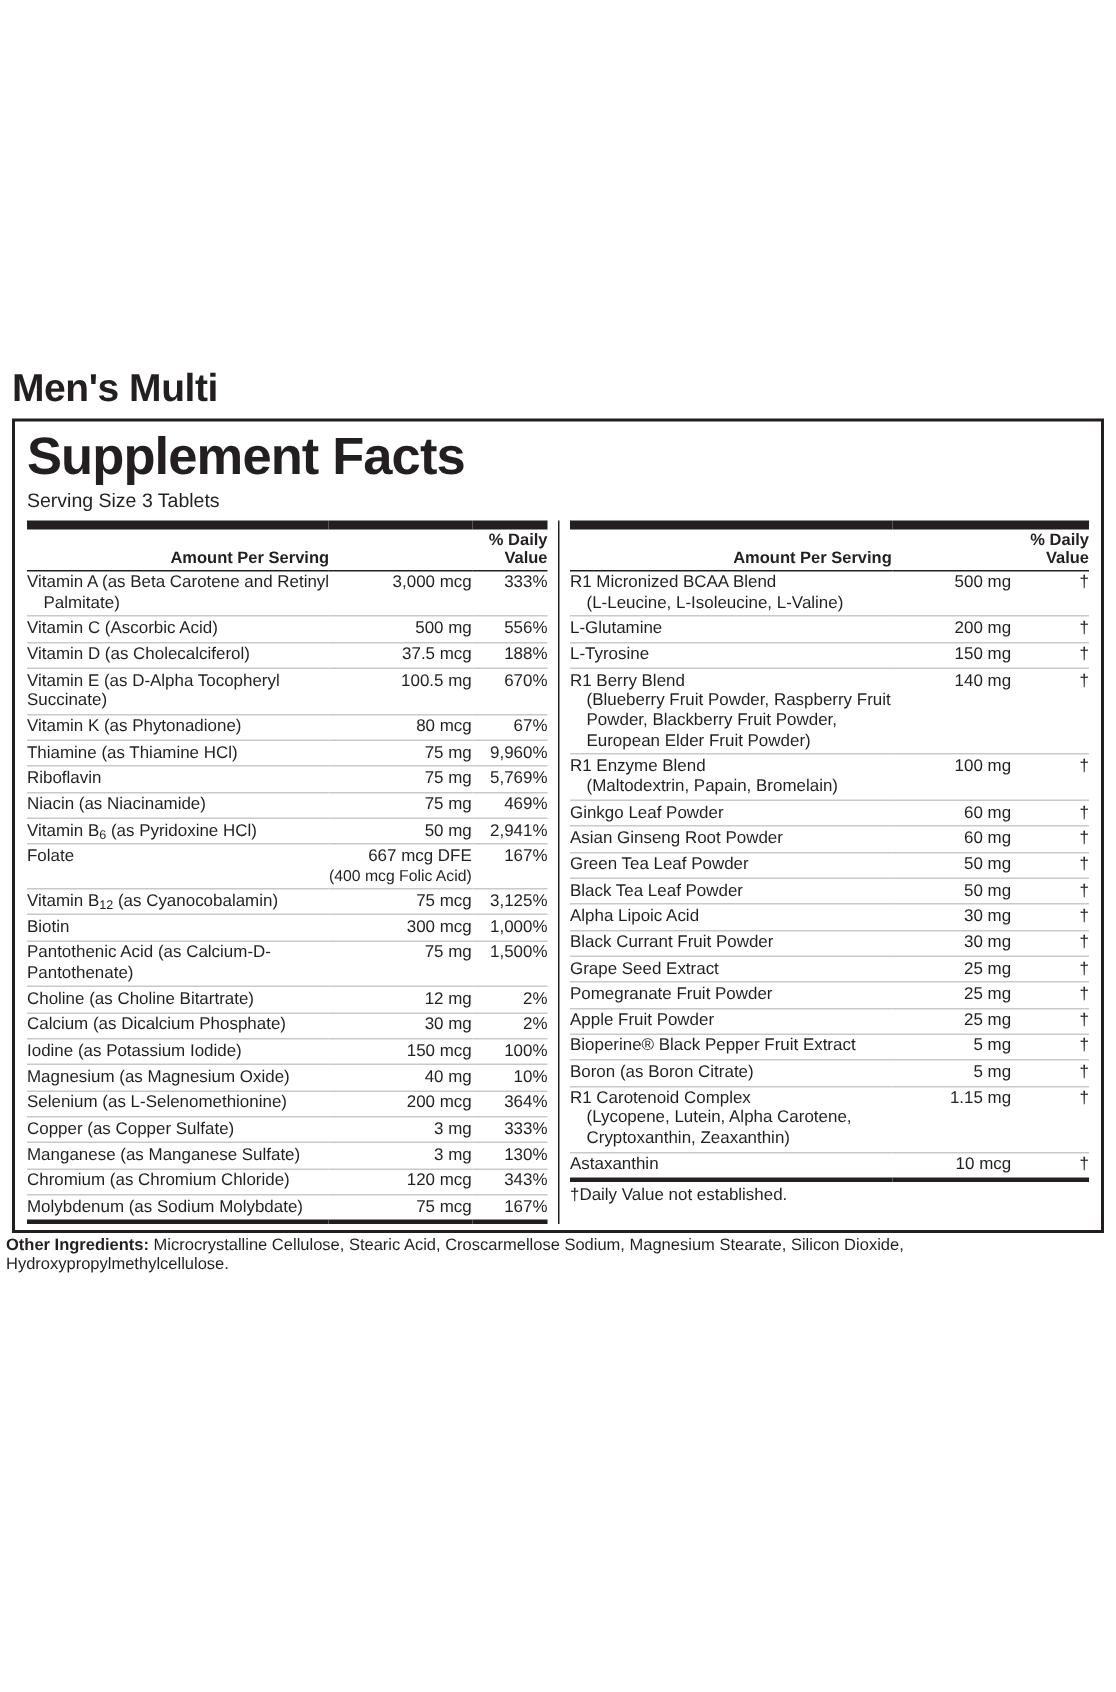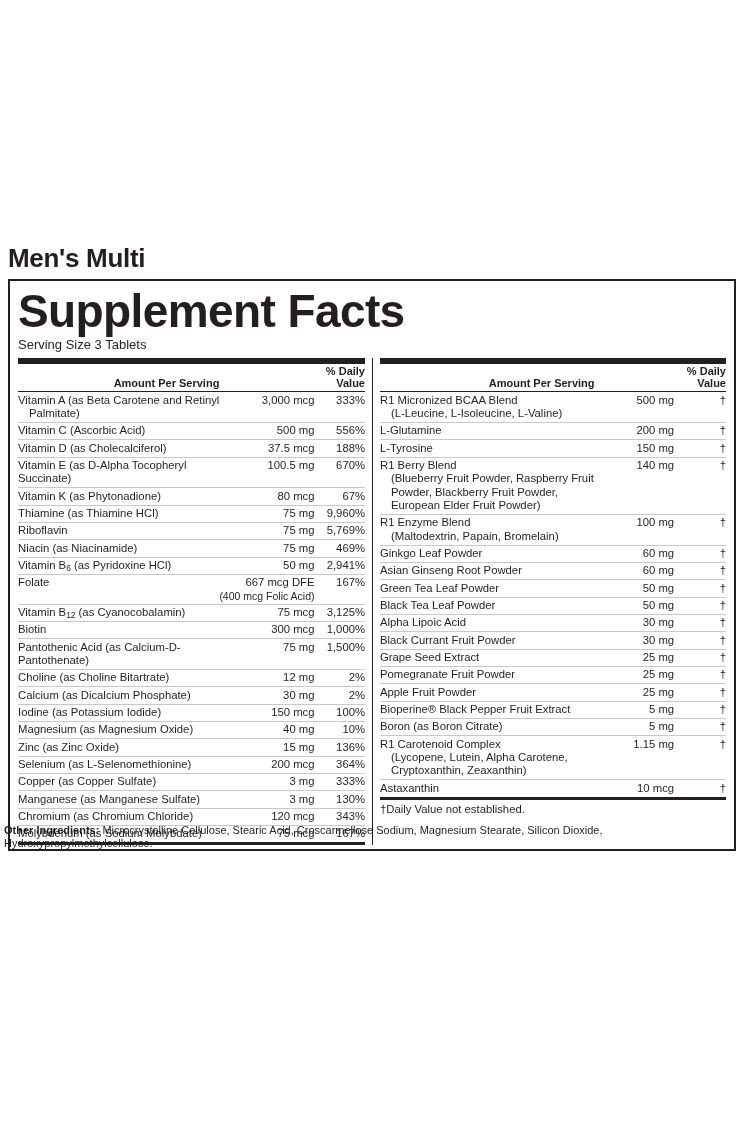--- a/index.html
+++ b/index.html
@@ -37,21 +37,21 @@
     top: 279px;
     width: 728px;
     border: 2px solid #231f20;
     box-sizing: border-box;
     background: #fff;
   }
   .panel-inner {
     padding: 6px 8px 4px 8px;
   }
   .sf-title {
-    font-size: 46px;
+    font-size: 35px;
     font-weight: bold;
     letter-spacing: -0.6px;
     line-height: 1.05;
     margin: 0 0 2px 0;
   }
   .serving-size {
     font-size: 13px;
     margin: 0 0 6px 0;
   }
   .columns {
@@ -229,25 +229,20 @@
                   <td class="name">Iodine (as Potassium Iodide)</td>
                   <td class="amt">150 mcg</td>
                   <td class="dv">100%</td>
                 </tr>
                 <tr>
                   <td class="name">Magnesium (as Magnesium Oxide)</td>
                   <td class="amt">40 mg</td>
                   <td class="dv">10%</td>
                 </tr>
                 <tr>
-                  <td class="name">Zinc (as Zinc Oxide)</td>
-                  <td class="amt">15 mg</td>
-                  <td class="dv">136%</td>
-                </tr>
-                <tr>
                   <td class="name">Selenium (as L-Selenomethionine)</td>
                   <td class="amt">200 mcg</td>
                   <td class="dv">364%</td>
                 </tr>
                 <tr>
                   <td class="name">Copper (as Copper Sulfate)</td>
                   <td class="amt">3 mg</td>
                   <td class="dv">333%</td>
                 </tr>
                 <tr>

